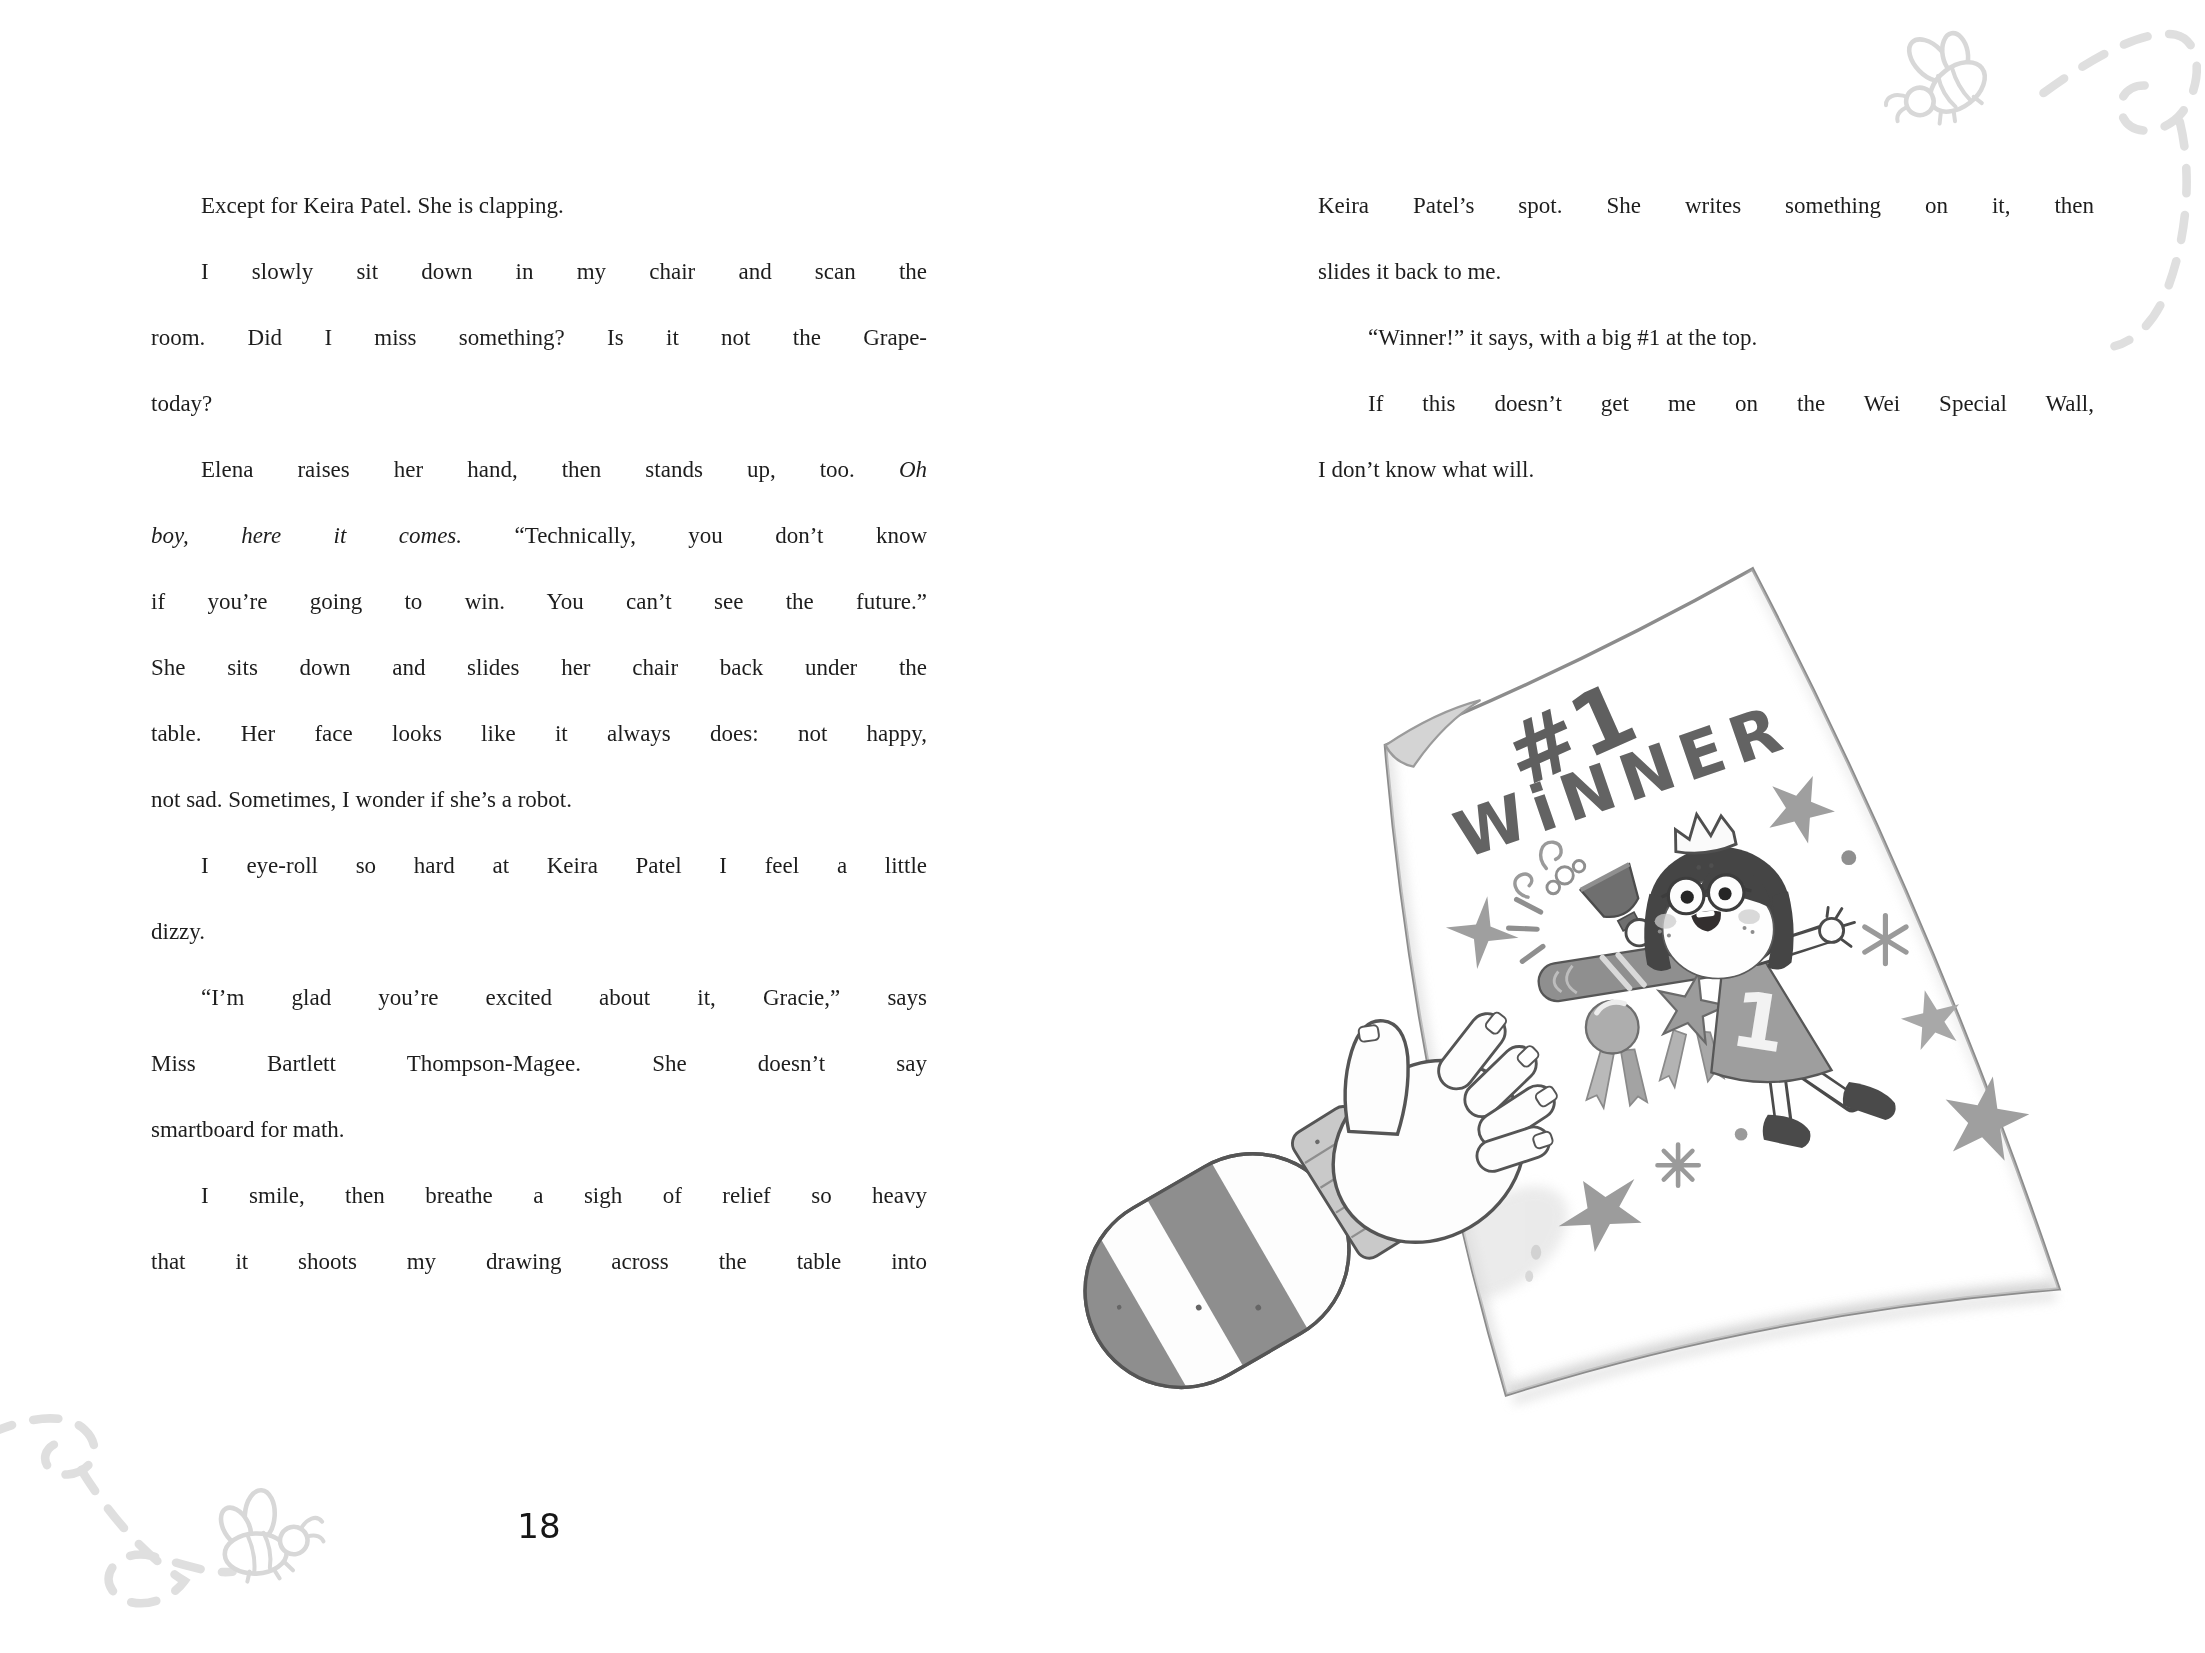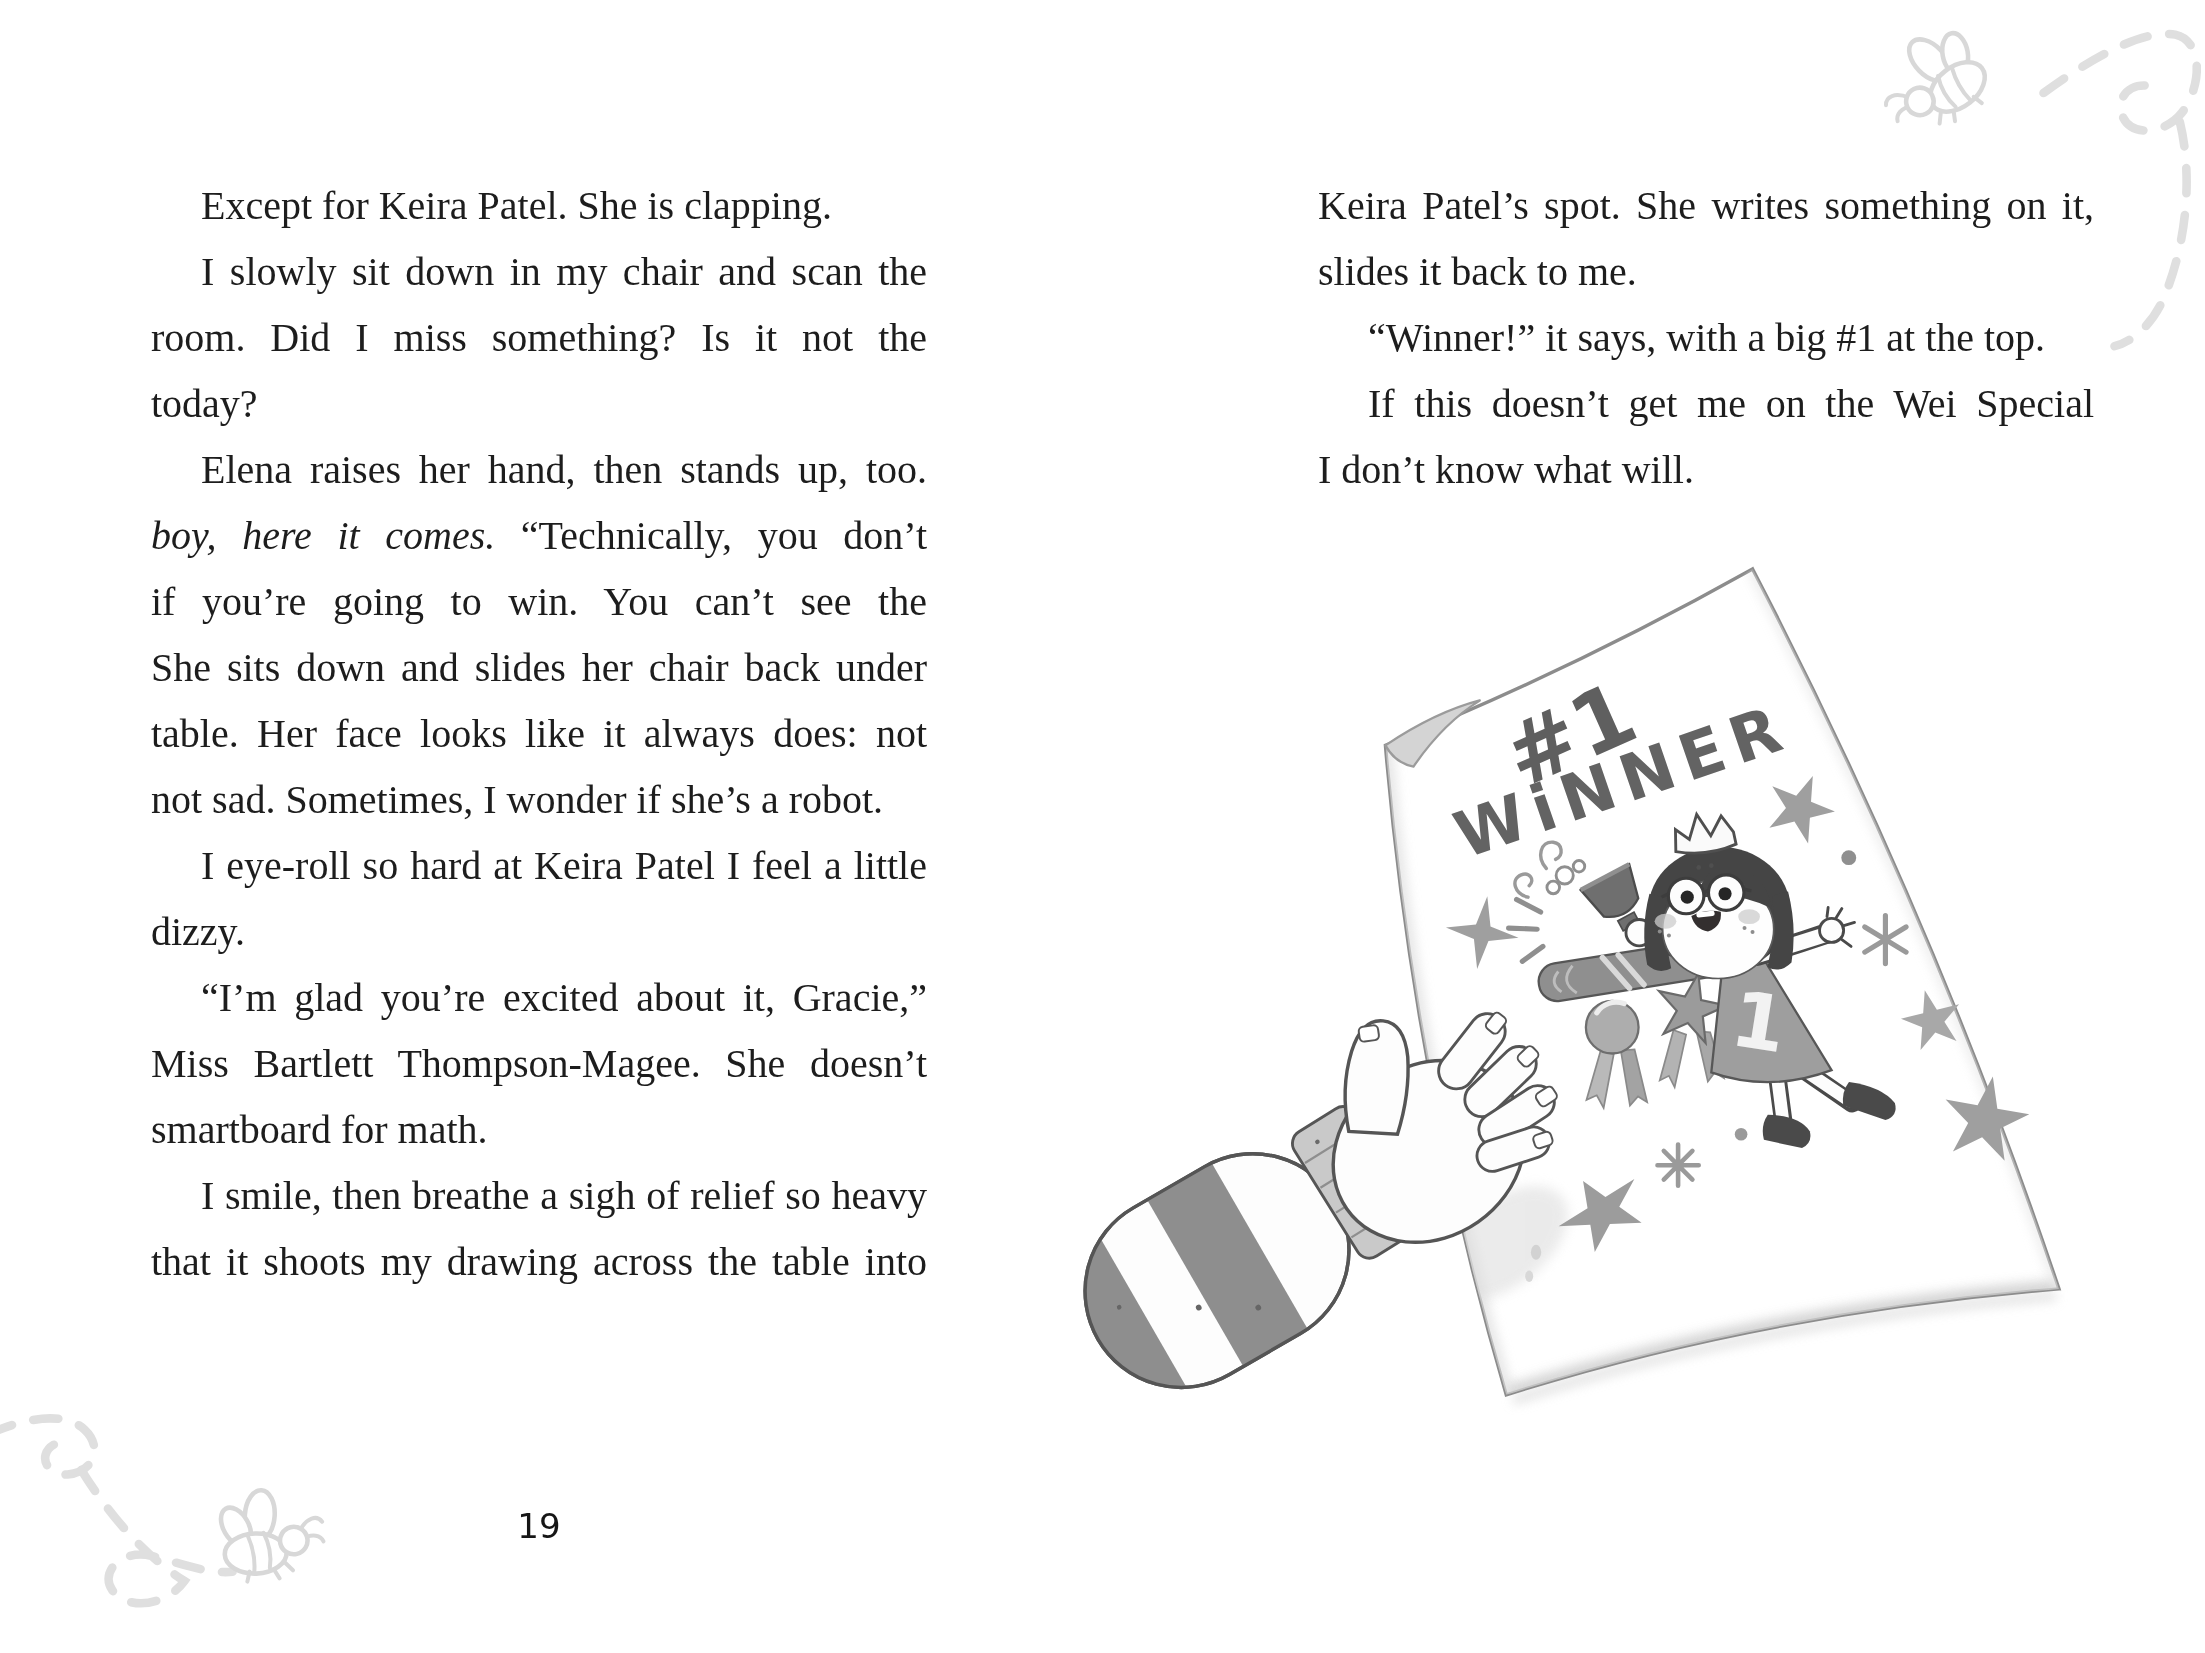--- a/index.html
+++ b/index.html
@@ -1,21 +1,21 @@
 <!DOCTYPE html>
 <html lang="en" style="font-size:9.2px"><head>
 <meta charset="utf-8">
 <style>
   html,body{margin:0;padding:0;background:#ffffff;}
   body{width:2205px;height:1654px;overflow:hidden;}
   .spread{position:relative;width:2205px;height:1654px;background:#ffffff;font-family:"Liberation Serif","DejaVu Serif",serif;}
   .art{position:absolute;left:0;top:0;z-index:1;}
   .textblock{position:absolute;top:173px;width:776px;z-index:2;
     font-family:"Liberation Serif","DejaVu Serif",serif;
-    font-size:40px;line-height:66px;color:#1d1d1d;}
+    font-size:23px;line-height:66px;color:#1d1d1d;}
   .textblock.left{left:151px;}
   .textblock.right{left:1318px;}
   .line{height:66px;white-space:normal;overflow:hidden;}
   .line.j{text-align:justify;text-align-last:justify;text-justify:inter-word;}
   .line.ind{padding-left:50px;}
   .it{font-style:italic;}
   .pagenum{position:absolute;width:776px;text-align:center;z-index:2;
     font-family:"DejaVu Sans",sans-serif;font-size:34px;line-height:34px;color:#161616;}
   .pagenum.left{left:151px;top:1509px;}
   .pagenum.right{left:1283px;top:1504px;}
@@ -254,16 +254,16 @@
       <div class="line j"><span>that it shoots my drawing across the table into</span></div>
     </div>
   <div class="textblock right">
       <div class="line j"><span>Keira Patel’s spot. She writes something on it, then</span></div>
       <div class="line"><span>slides it back to me.</span></div>
       <div class="line ind"><span>“Winner!” it says, with a big #1 at the top.</span></div>
       <div class="line j ind"><span>If this doesn’t get me on the Wei Special Wall,</span></div>
       <div class="line"><span>I don’t know what will.</span></div>
     </div>
 
-  <div class="pagenum left">19</div>
+  <div class="pagenum left">18</div>
 
 </div>
 
 
 </body></html>

